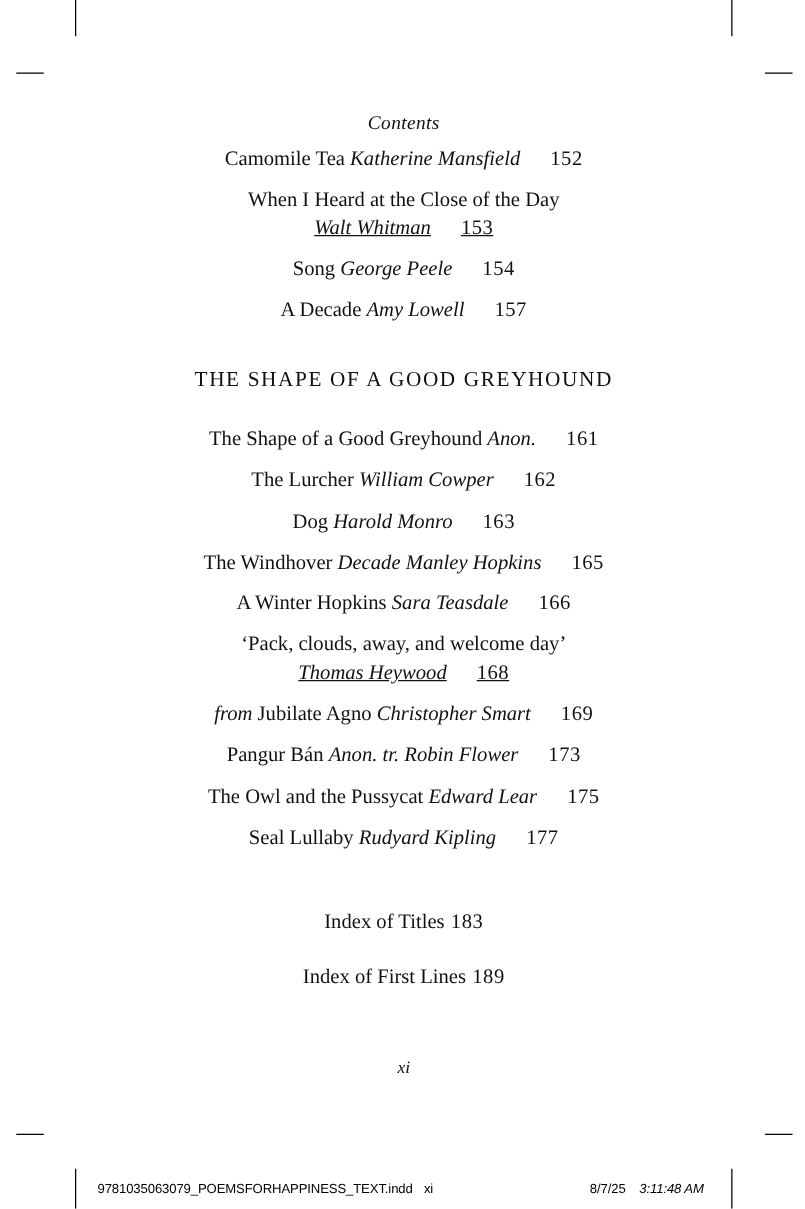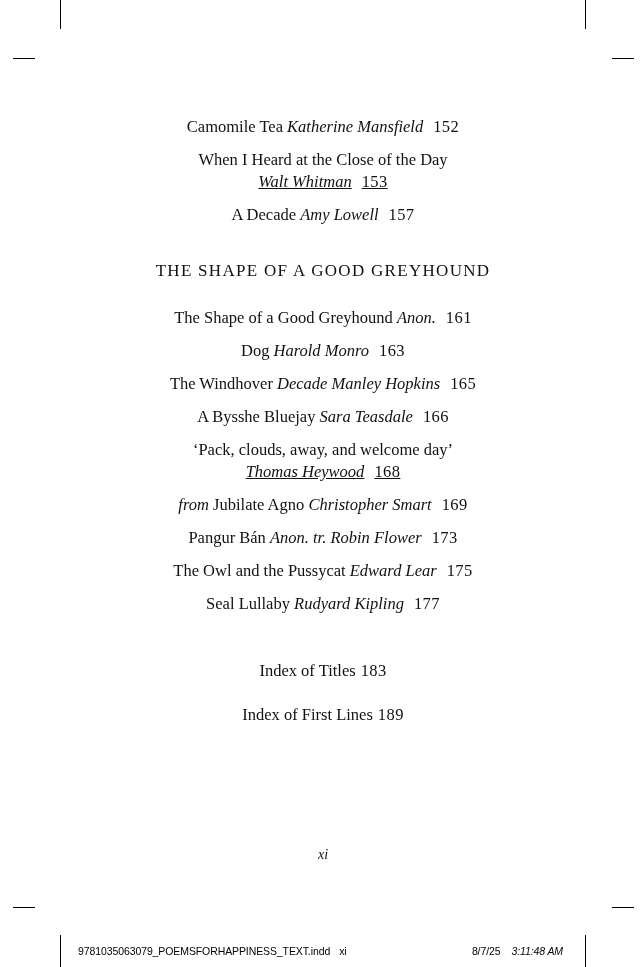--- a/index.html
+++ b/index.html
@@ -67,21 +67,21 @@
     line-height: 1.36;
     margin: 0 0 10.5px 0;
     white-space: nowrap;
   }
   .entry .line2 {
     display: block;
     text-decoration: underline;
   }
   .entry .ttl      { font-style: normal; }
   .entry .auth     { font-style: italic; }
-  .entry .pg       { font-style: normal; padding-left: 10px; letter-spacing: 0.4px; }
+  .entry .pg       { font-style: normal; padding-left: 24px; letter-spacing: 0.4px; }
 
   .section-heading {
     text-align: center;
     font-size: 17px;
     letter-spacing: 1.3px;
     margin: 34px 0 26px 0;
     white-space: nowrap;
   }
 
   .index-block {
@@ -134,36 +134,39 @@
 <div class="crop-mark crop-h" id="crop-top-left-h"></div>
 <div class="crop-mark crop-v" id="crop-top-right-v"></div>
 <div class="crop-mark crop-h" id="crop-top-right-h"></div>
 <div class="crop-mark crop-v" id="crop-bottom-left-v"></div>
 <div class="crop-mark crop-h" id="crop-bottom-left-h"></div>
 <div class="crop-mark crop-v" id="crop-bottom-right-v"></div>
 <div class="crop-mark crop-h" id="crop-bottom-right-h"></div>
 
 <div class="page">
 
+  <div class="running-head">Contents</div>
 
   <div class="toc">
 
     <div id="entries-top">
         <div class="entry"><span><span class="ttl">Camomile Tea</span></span> <span class="auth">Katherine Mansfield</span><span class="pg">152</span></div>
         <div class="entry"><span><span class="ttl">When I Heard at the Close of the Day</span></span><span class="line2"><span class="auth">Walt Whitman</span><span class="pg">153</span></span></div>
+        <div class="entry"><span><span class="ttl">Song</span></span> <span class="auth">George Peele</span><span class="pg">154</span></div>
         <div class="entry"><span><span class="ttl">A Decade</span></span> <span class="auth">Amy Lowell</span><span class="pg">157</span></div>
       </div>
 
     <div class="section-heading">THE SHAPE OF A GOOD GREYHOUND</div>
 
     <div id="entries-section">
         <div class="entry"><span><span class="ttl">The Shape of a Good Greyhound</span></span> <span class="auth">Anon.</span><span class="pg">161</span></div>
+        <div class="entry"><span><span class="ttl">The Lurcher</span></span> <span class="auth">William Cowper</span><span class="pg">162</span></div>
         <div class="entry"><span><span class="ttl">Dog</span></span> <span class="auth">Harold Monro</span><span class="pg">163</span></div>
         <div class="entry"><span><span class="ttl">The Windhover</span></span> <span class="auth">Decade Manley Hopkins</span><span class="pg">165</span></div>
-        <div class="entry"><span><span class="ttl">A Bysshe Bluejay</span></span> <span class="auth">Sara Teasdale</span><span class="pg">166</span></div>
+        <div class="entry"><span><span class="ttl">A Winter Hopkins</span></span> <span class="auth">Sara Teasdale</span><span class="pg">166</span></div>
         <div class="entry"><span><span class="ttl">‘Pack, clouds, away, and welcome day’</span></span><span class="line2"><span class="auth">Thomas Heywood</span><span class="pg">168</span></span></div>
         <div class="entry"><span><span class="auth">from</span> <span class="ttl">Jubilate Agno</span></span> <span class="auth">Christopher Smart</span><span class="pg">169</span></div>
         <div class="entry"><span><span class="ttl">Pangur Bán</span></span> <span class="auth">Anon. tr. Robin Flower</span><span class="pg">173</span></div>
         <div class="entry"><span><span class="ttl">The Owl and the Pussycat</span></span> <span class="auth">Edward Lear</span><span class="pg">175</span></div>
         <div class="entry"><span><span class="ttl">Seal Lullaby</span></span> <span class="auth">Rudyard Kipling</span><span class="pg">177</span></div>
       </div>
 
     <div class="index-block" id="index-entries">
         <div class="index-entry"><span>Index of Titles</span><span class="pg">183</span></div>
         <div class="index-entry"><span>Index of First Lines</span><span class="pg">189</span></div>

